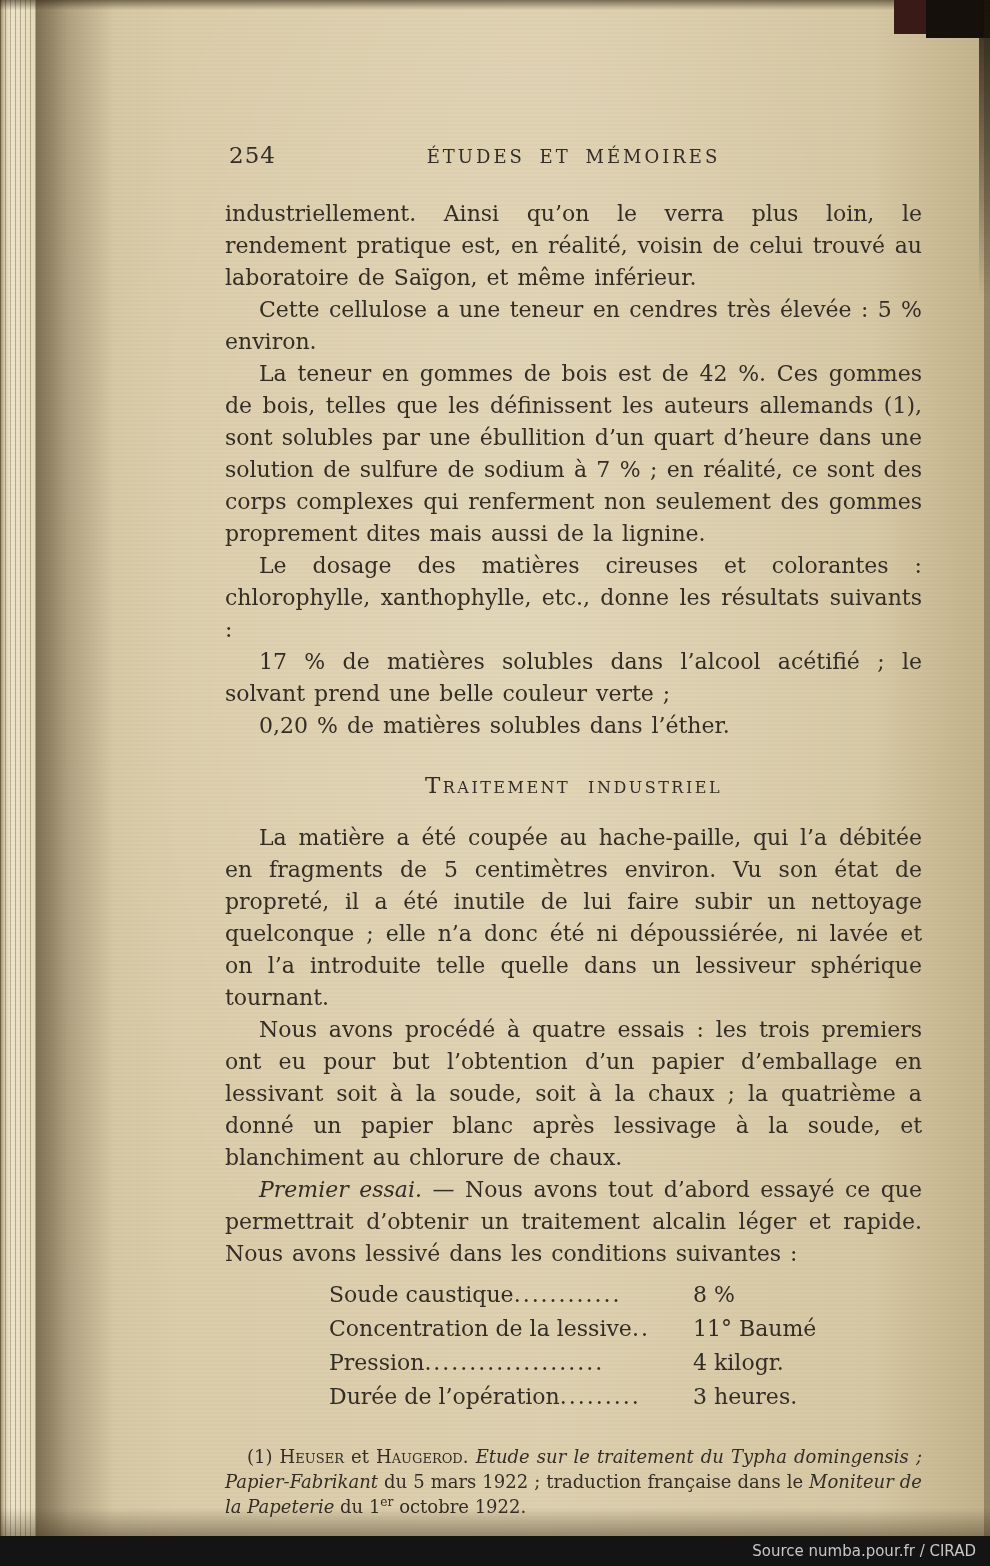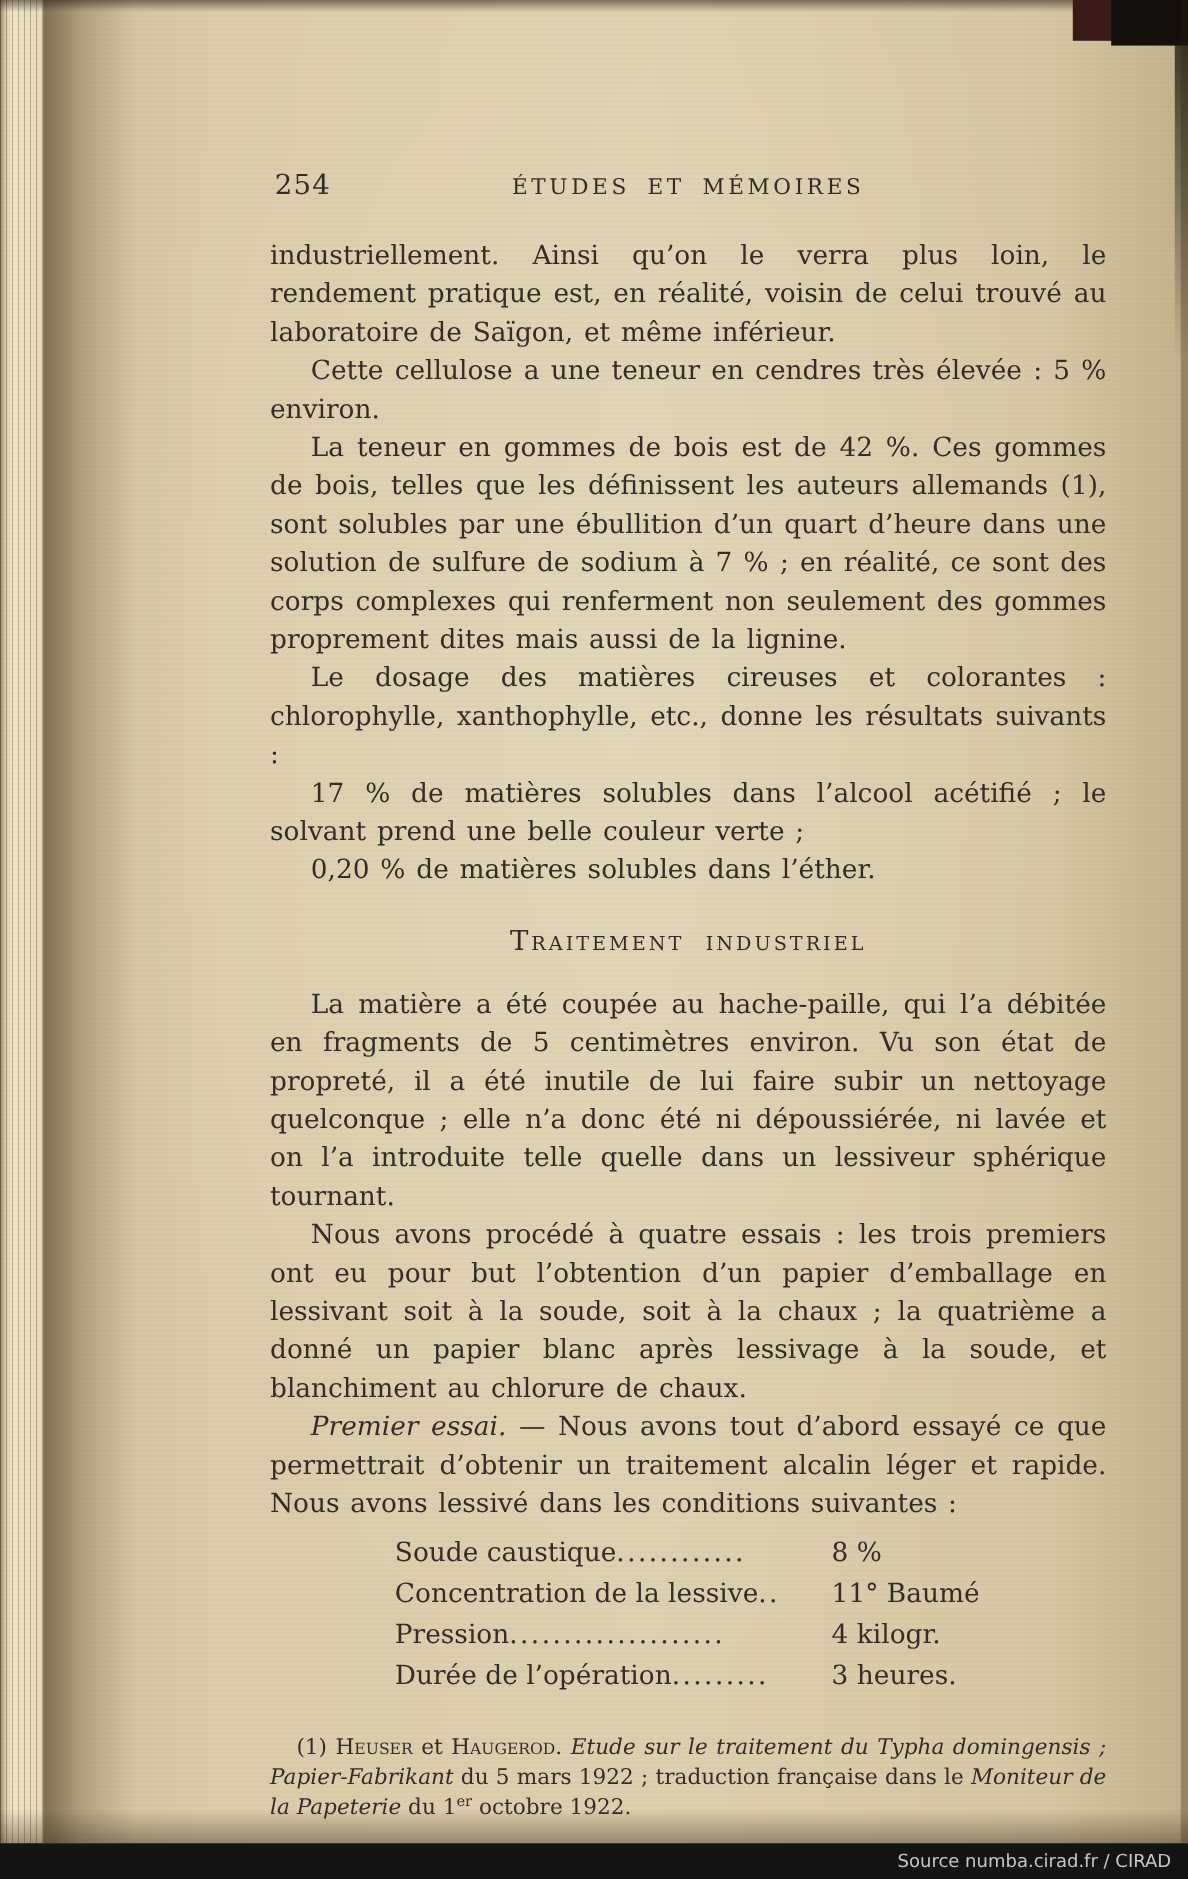--- a/index.html
+++ b/index.html
@@ -118,16 +118,16 @@
         </div>
       </div>
 
       <p class="footnote"><span>(1) </span><span class="sc">Heuser</span><span> et </span><span class="sc">Haugerod</span><span>. </span><span class="italic">Etude sur le traitement du Typha domingensis ;</span><span> </span><span class="italic">Papier-Fabrikant</span><span> du 5 mars 1922 ; traduction française dans le </span><span class="italic">Moniteur de la Papeterie</span><span> du 1</span><span class="sup">er</span><span> octobre 1922.</span></p>
     </div>
   </div>
 
   <div class="grain"></div>
 
   <div class="footer-bar">
-    <span>Source numba.cirad.fr / CIRAD</span>
+    <span>Source numba.pour.fr / CIRAD</span>
   </div>
 
 </div>
 
 </body></html>

